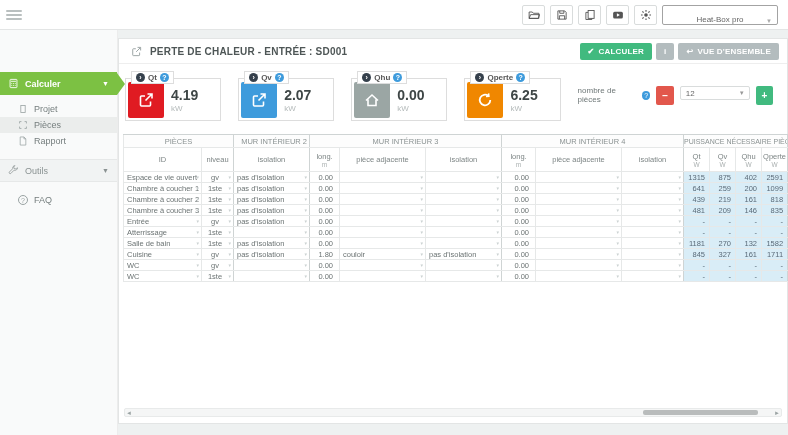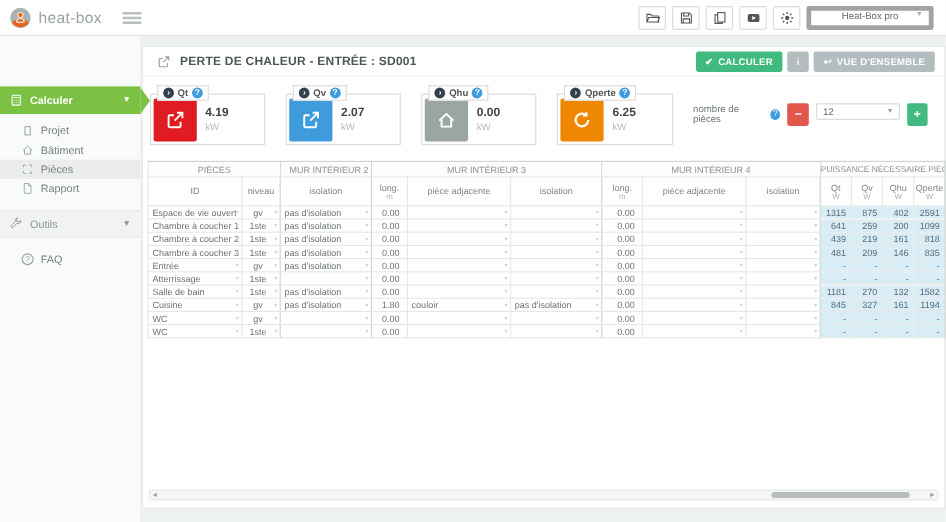--- a/index.html
+++ b/index.html
@@ -10,22 +10,22 @@
   .topbar { position:absolute; top:0; left:0; right:0; height:30px; background:#fff;
             border-bottom:1px solid #e3e5e5; display:flex; align-items:center; z-index:20; }
   .brand { display:flex; align-items:center; gap:6px; padding-left:8px; width:96px; }
   .brand-name { font-size:13px; color:#9aa3a3; font-weight:400; letter-spacing:.3px; }
   .hamburger { width:16px; cursor:pointer; margin-left:6px; }
   .hamburger span { display:block; height:2px; background:#b9bfbf; margin:2px 0; border-radius:1px; }
   .topbar-right { margin-left:auto; display:flex; align-items:center; gap:5px; padding-right:10px; }
   .tb-btn { width:23px; height:20px; border:1px solid #d9dcdc; border-radius:2px; background:#fff;
             display:flex; align-items:center; justify-content:center; color:#555; cursor:pointer; }
   .tb-btn svg { width:12px; height:12px; }
-  .tb-select { width:106px; height:20px; border:4px solid #a3a3a3; border-radius:2px; background:#fff;
-               display:flex; align-items:flex-start; justify-content:center; gap:8px;
+  .tb-select { width:116px; height:20px; border:1px solid #a3a3a3; border-radius:2px; background:#fff;
+               display:flex; align-items:flex-end; justify-content:center; gap:8px;
                font-size:8px; color:#666; cursor:pointer; position:relative; }
   .tb-select .chev { position:absolute; right:5px; color:#aaa; font-size:6px; }
 
   
   .sidebar { position:absolute; top:30px; left:0; bottom:0; width:118px; background:#f9fafa;
              border-right:1px solid #ececec; padding-top:42px; z-index:10; }
   .side-section { position:relative; height:23px; display:flex; align-items:center; gap:6px;
                   padding:0 8px; font-size:9px; color:#6f7878; cursor:pointer; }
   .side-section svg { width:11px; height:11px; flex:0 0 auto; }
   .side-section .chev { margin-left:auto; font-size:7px; }
@@ -69,21 +69,21 @@
               display:flex; align-items:center; gap:3px; padding:1px 4px; font-size:8px;
               font-weight:bold; color:#555; }
   .badge-dark, .badge-help { width:9px; height:9px; border-radius:50%; color:#fff; font-size:7px;
               display:flex; align-items:center; justify-content:center; line-height:1; }
   .badge-dark { background:#35404c; }
   .badge-help { background:#3e9bdc; cursor:pointer; }
   .stat-ic { width:36px; height:36px; border-radius:2px; color:#fff;
              display:flex; align-items:center; justify-content:center; flex:0 0 auto; }
   .stat-ic svg { width:16px; height:16px; }
   .stat-txt { padding-left:7px; }
-  .stat-val { font-size:10px; font-weight:bold; color:#3e4646; }
+  .stat-val { font-size:14px; font-weight:bold; color:#3e4646; }
   .stat-unit { font-size:8px; color:#b4baba; margin-top:1px; }
 
   .rooms { margin-left:auto; display:flex; align-items:flex-start; gap:6px; margin-top:8px; }
   .rooms-label { font-size:8px; color:#6f7878; display:flex; align-items:center; gap:3px; }
   .step-btn { width:18px; height:19px; border:none; border-radius:2px; color:#fff; font-size:10px;
               font-weight:bold; display:flex; align-items:center; justify-content:center;
               cursor:pointer; font-family:inherit; }
   .step-minus { background:#e2574c; }
   .step-plus  { background:#41ba7f; }
   .step-select { width:72px; height:14px; border:1px solid #d9dcdc; border-radius:2px; background:#fff;
@@ -120,29 +120,20 @@
   .hs-arrow { position:absolute; top:0; bottom:0; width:8px; display:flex; align-items:center;
               justify-content:center; font-size:6px; color:#9aa3a3; cursor:pointer; }
   .hs-arrow.left { left:0; } .hs-arrow.right { right:0; }
   .hs-thumb { position:absolute; top:1px; bottom:1px; left:79%; width:17.5%;
               background:#b9bcbc; border-radius:2px; cursor:grab; }
 </style>
 </head>
 <body>
 
 <div class="topbar">
-  <div class="brand">
-    <svg width="18" height="18" viewBox="0 0 18 18">
-      <circle cx="9" cy="9" r="8.5" fill="#aab3b3"></circle>
-      <path d="M2 13 A8.5 8.5 0 0 0 16 13 L13.5 10.5 A5 5 0 0 1 4.5 10.5 Z" fill="#e8661a"></path>
-      <circle cx="9" cy="6.5" r="2.2" fill="#e8661a" stroke="#fff" stroke-width="0.8"></circle>
-      <path d="M5.8 12.5 A3.2 3.2 0 0 1 12.2 12.5 Z" fill="#e8661a" stroke="#fff" stroke-width="0.8"></path>
-    </svg>
-    <span class="brand-name">heat-box</span>
-  </div>
   <div class="hamburger">
     <span></span>
       <span></span>
       <span></span>
   </div>
   <div class="topbar-right">
     <div class="tb-btn">
       <svg viewBox="0 0 16 16">
           <path d="M1.5 12.5v-8.5h4.2l1.5 1.7h7.3v6.8z M1.5 12.5l2-5h12l-2 5z" fill="none" stroke="currentColor" stroke-width="1.2"></path>
         </svg>
@@ -186,26 +177,20 @@
       </svg>
     <span>Calculer</span>
     <span class="chev">▼</span>
   </div>
   <ul class="side-menu">
     <li>
       <svg viewBox="0 0 16 16">
           <rect x="4.5" y="2.5" width="7" height="11" fill="none" stroke="currentColor" stroke-width="1.3"></rect>
         </svg>
       <span>Projet</span>
-    </li>
-    <li>
-      <svg viewBox="0 0 16 16">
-          <path d="M2 8.5L8 3l6 5.5 M4 7.5V13.5h8V7.5" fill="none" stroke="currentColor" stroke-width="1.3"></path>
-        </svg>
-      <span>Bâtiment</span>
     </li>
     <li class="sel">
       <svg viewBox="0 0 16 16">
           <path d="M2.5 5.5v-3h3 M10.5 2.5h3v3 M13.5 10.5v3h-3 M5.5 13.5h-3v-3" fill="none" stroke="currentColor" stroke-width="1.3"></path>
         </svg>
       <span>Pièces</span>
     </li>
     <li>
       <svg viewBox="0 0 16 16">
           <path d="M3.5 1.5h6l3 3v10h-9z" fill="none" stroke="currentColor" stroke-width="1.2"></path>
@@ -525,21 +510,21 @@
               <td class="sel gend">pas d'isolation</td>
               <td class="num">1.80</td>
               <td class="sel">couloir</td>
               <td class="sel gend">pas d'isolation</td>
               <td class="num">0.00</td>
               <td class="sel"></td>
               <td class="sel gend"></td>
               <td class="q">845</td>
               <td class="q">327</td>
               <td class="q">161</td>
-              <td class="q gend">1194</td>
+              <td class="q gend">1711</td>
             </tr>
             <tr>
               <td class="sel">WC</td>
               <td class="sel ctr gend">gv</td>
               <td class="sel gend"></td>
               <td class="num">0.00</td>
               <td class="sel"></td>
               <td class="sel gend"></td>
               <td class="num">0.00</td>
               <td class="sel"></td>

